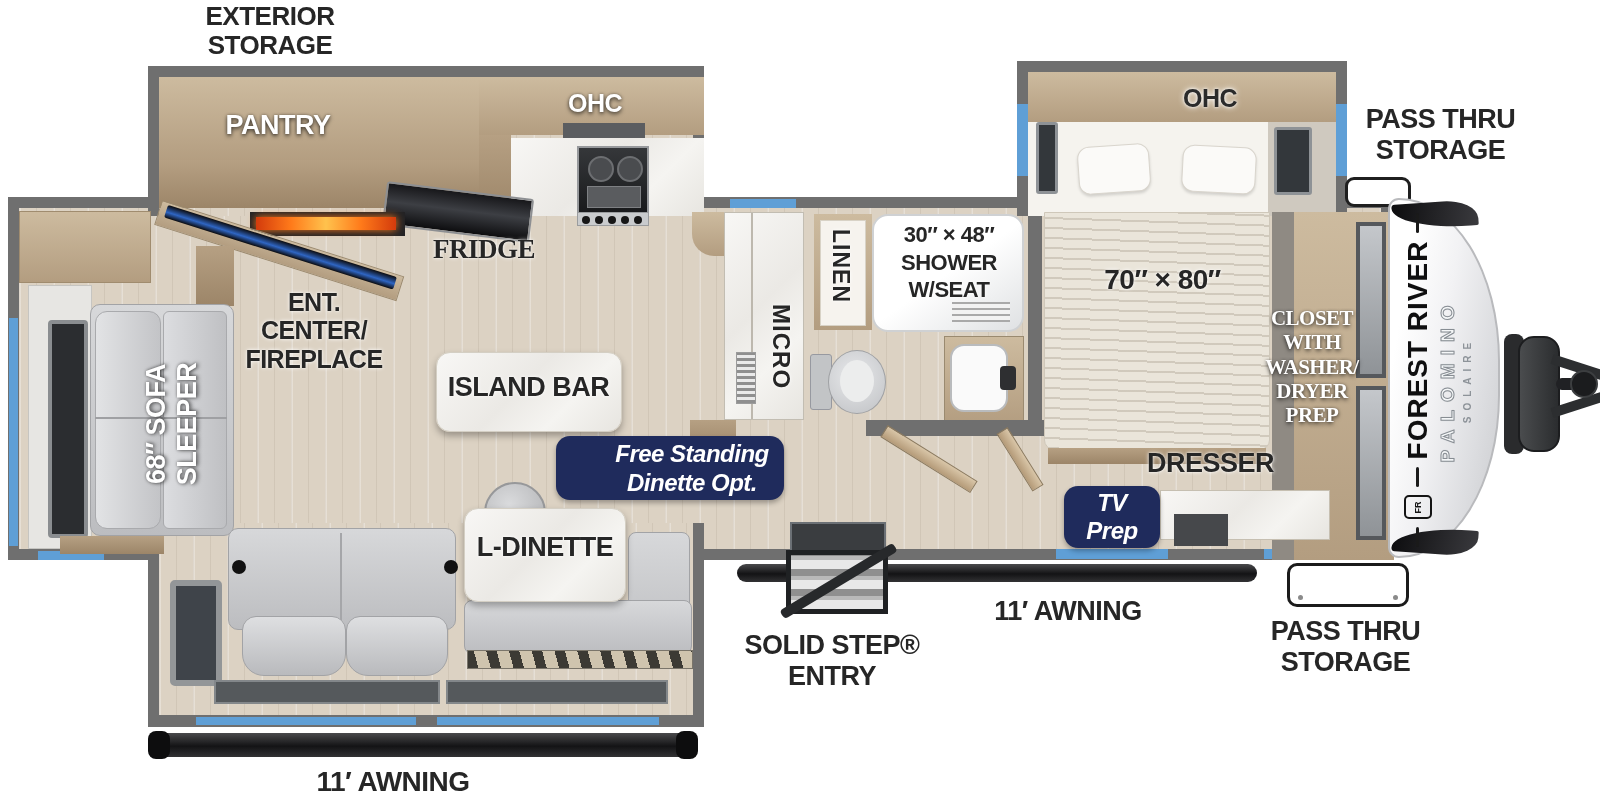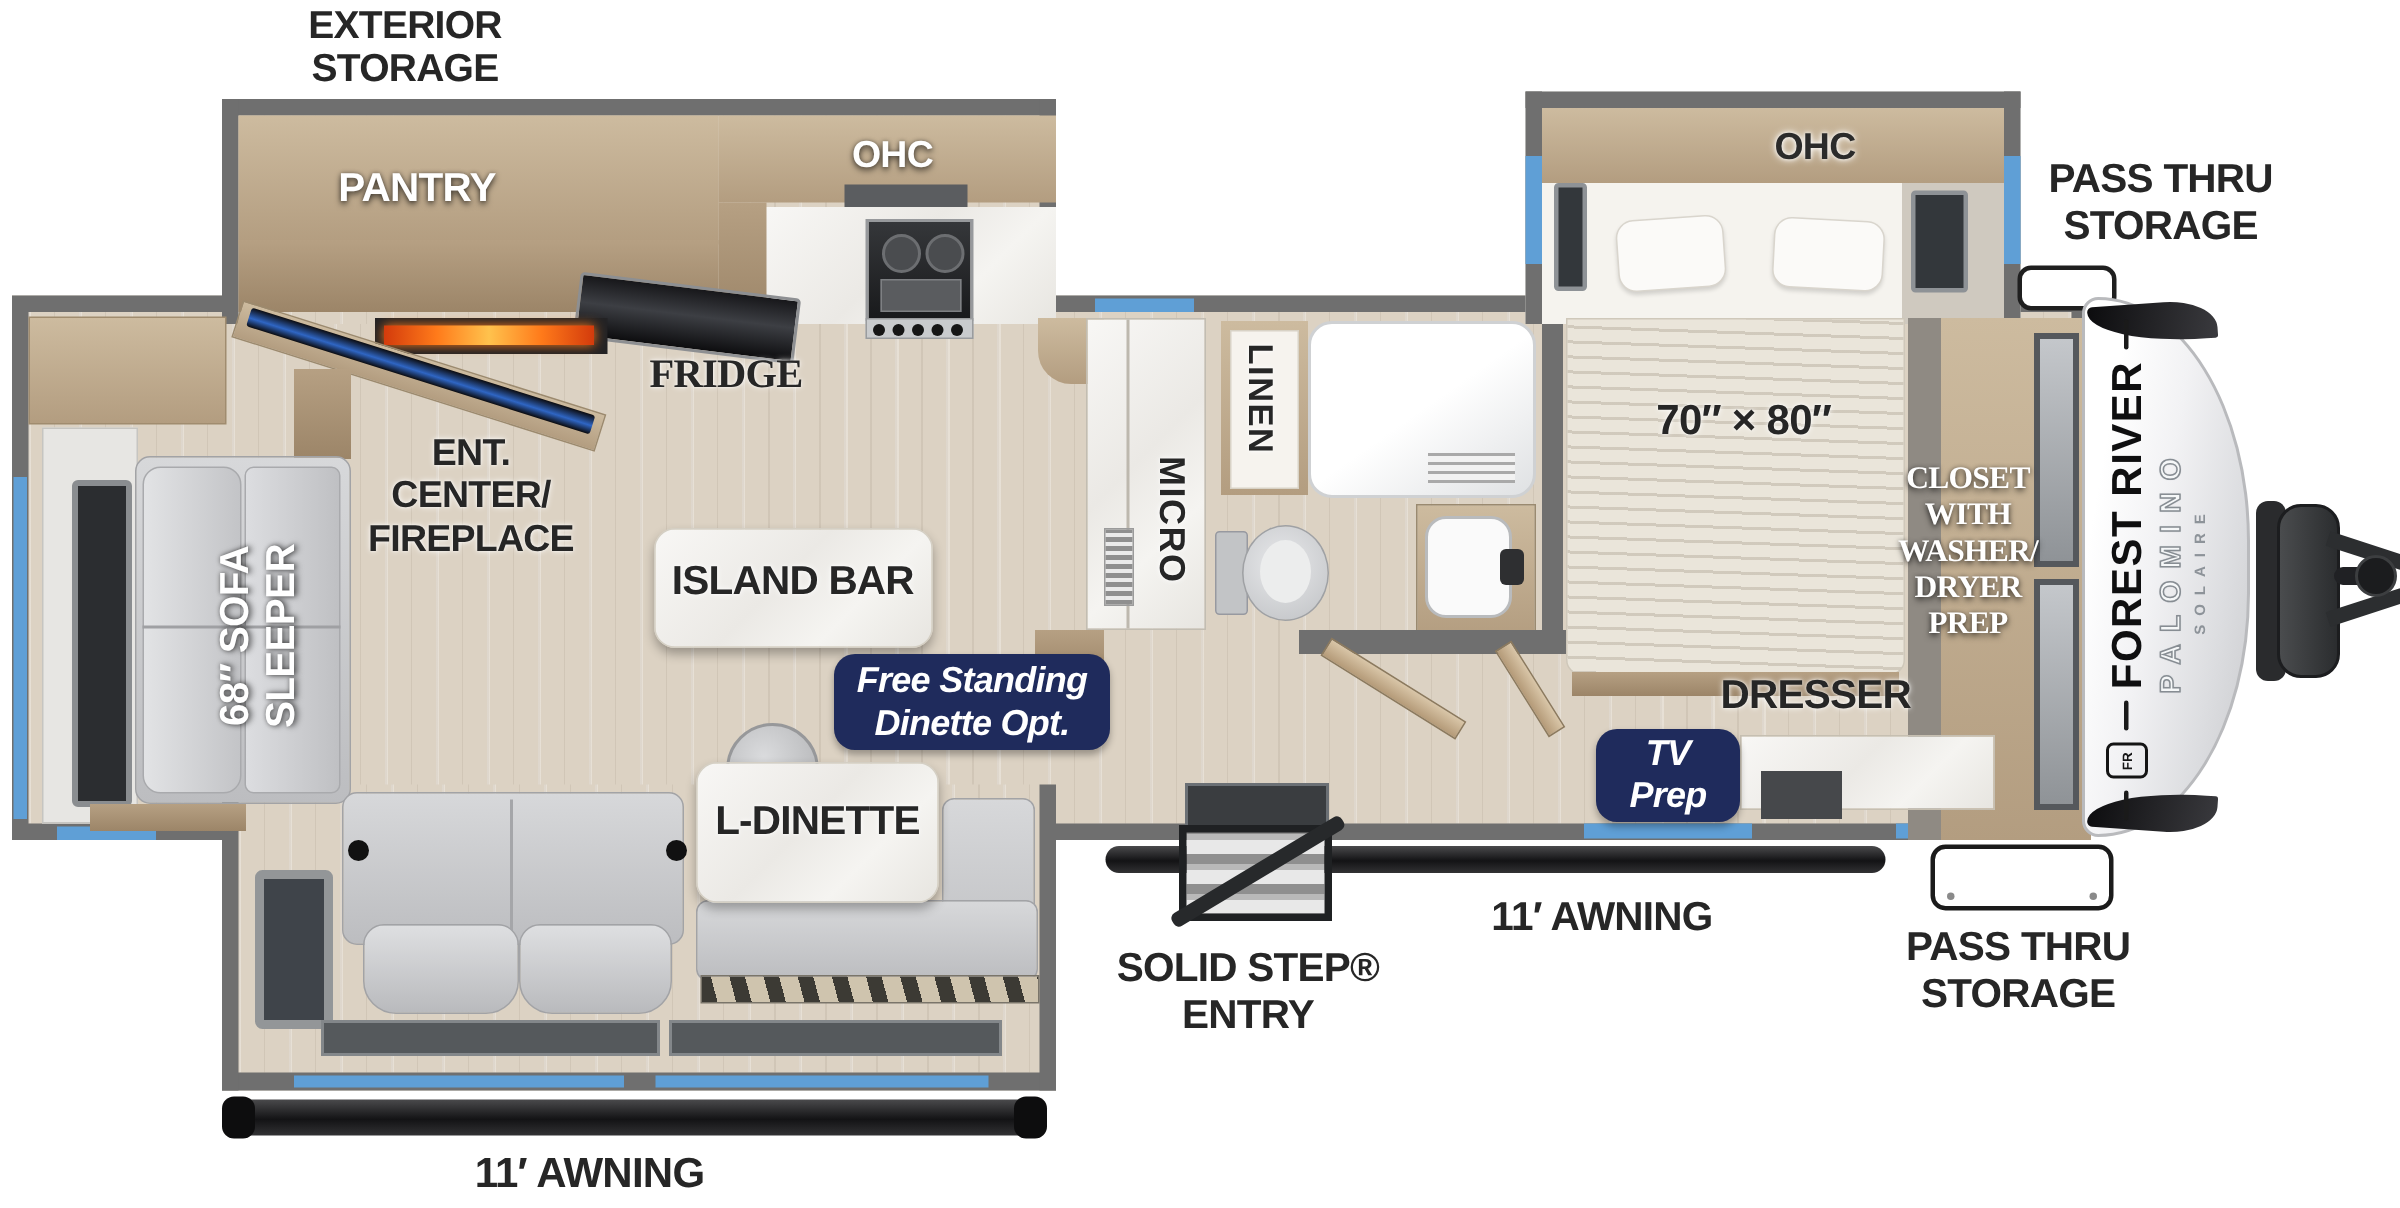--- a/index.html
+++ b/index.html
@@ -205,26 +205,31 @@
     <div>ENT.</div>
       <div>CENTER/</div>
       <div>FIREPLACE</div>
   </div>
   <div class="lbl" style="left:446px;top:372px;width:165px;font-size:27px;">ISLAND BAR</div>
   <div class="lbl" style="left:726px;top:333px;width:110px;font-size:24px;transform:rotate(90deg);letter-spacing:1px;">MICRO</div>
   <div class="lbl wlbl" style="left:67px;top:388px;width:220px;height:72px;font-size:27px;transform:rotate(-90deg);">
     <div>68″ SOFA</div>
       <div>SLEEPER</div>
   </div>
-  <div class="badge" style="left:556px;top:436px;width:184px;height:64px;font-size:24px;">
+  <div class="badge" style="left:556px;top:436px;width:184px;height:64px;font-size:24px;padding-left:44px;">
     <div>Free Standing</div>
       <div>Dinette Opt.</div>
   </div>
   <div class="lbl" style="left:470px;top:532px;width:150px;font-size:27px;">L-DINETTE</div>
   <div class="lbl" style="left:789px;top:253px;width:104px;font-size:23px;transform:rotate(90deg);letter-spacing:1px;">LINEN</div>
+  <div class="lbl" style="left:874px;top:221px;width:150px;font-size:22px;line-height:1.25;">
+    <div>30″ × 48″</div>
+      <div>SHOWER</div>
+      <div>W/SEAT</div>
+  </div>
   <div class="lbl glow" style="left:1150px;top:84px;width:120px;font-size:25px;">OHC</div>
   <div class="lbl" style="left:1065px;top:264px;width:195px;font-size:28px;">
     <div>70″ × 80″</div>
   </div>
   <div class="lbl wlbl" style="left:1237px;top:306px;width:150px;font-size:21px;line-height:1.16;font-family:Liberation Serif, serif;">
     <div>CLOSET</div>
       <div>WITH</div>
       <div>WASHER/</div>
     <div>DRYER</div>
       <div>PREP</div>

